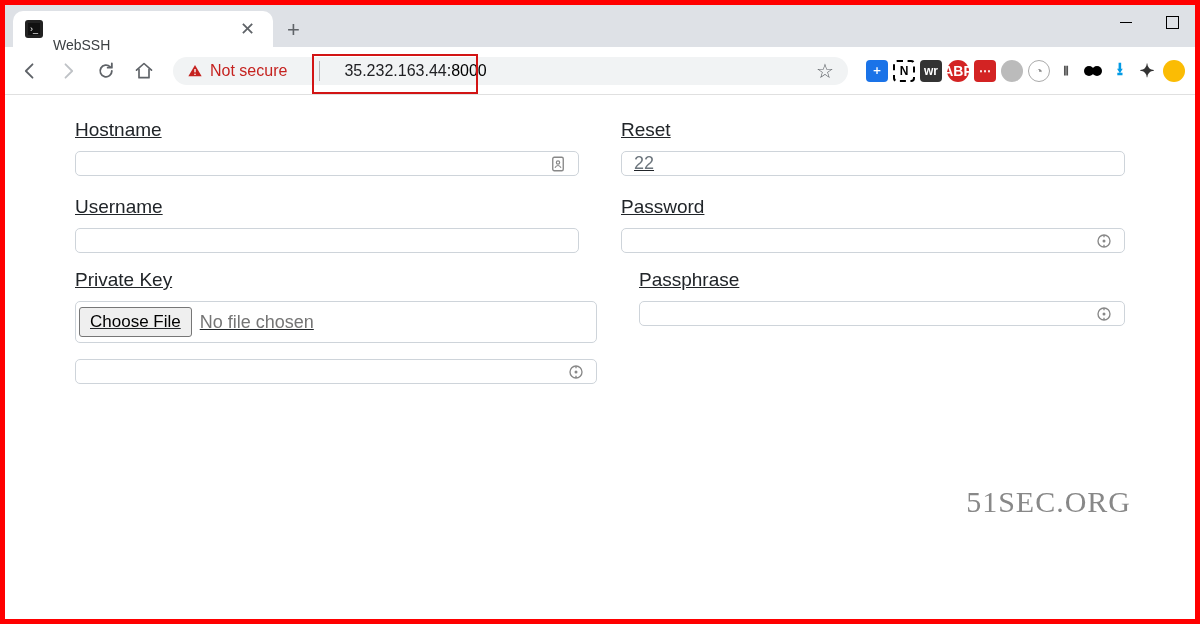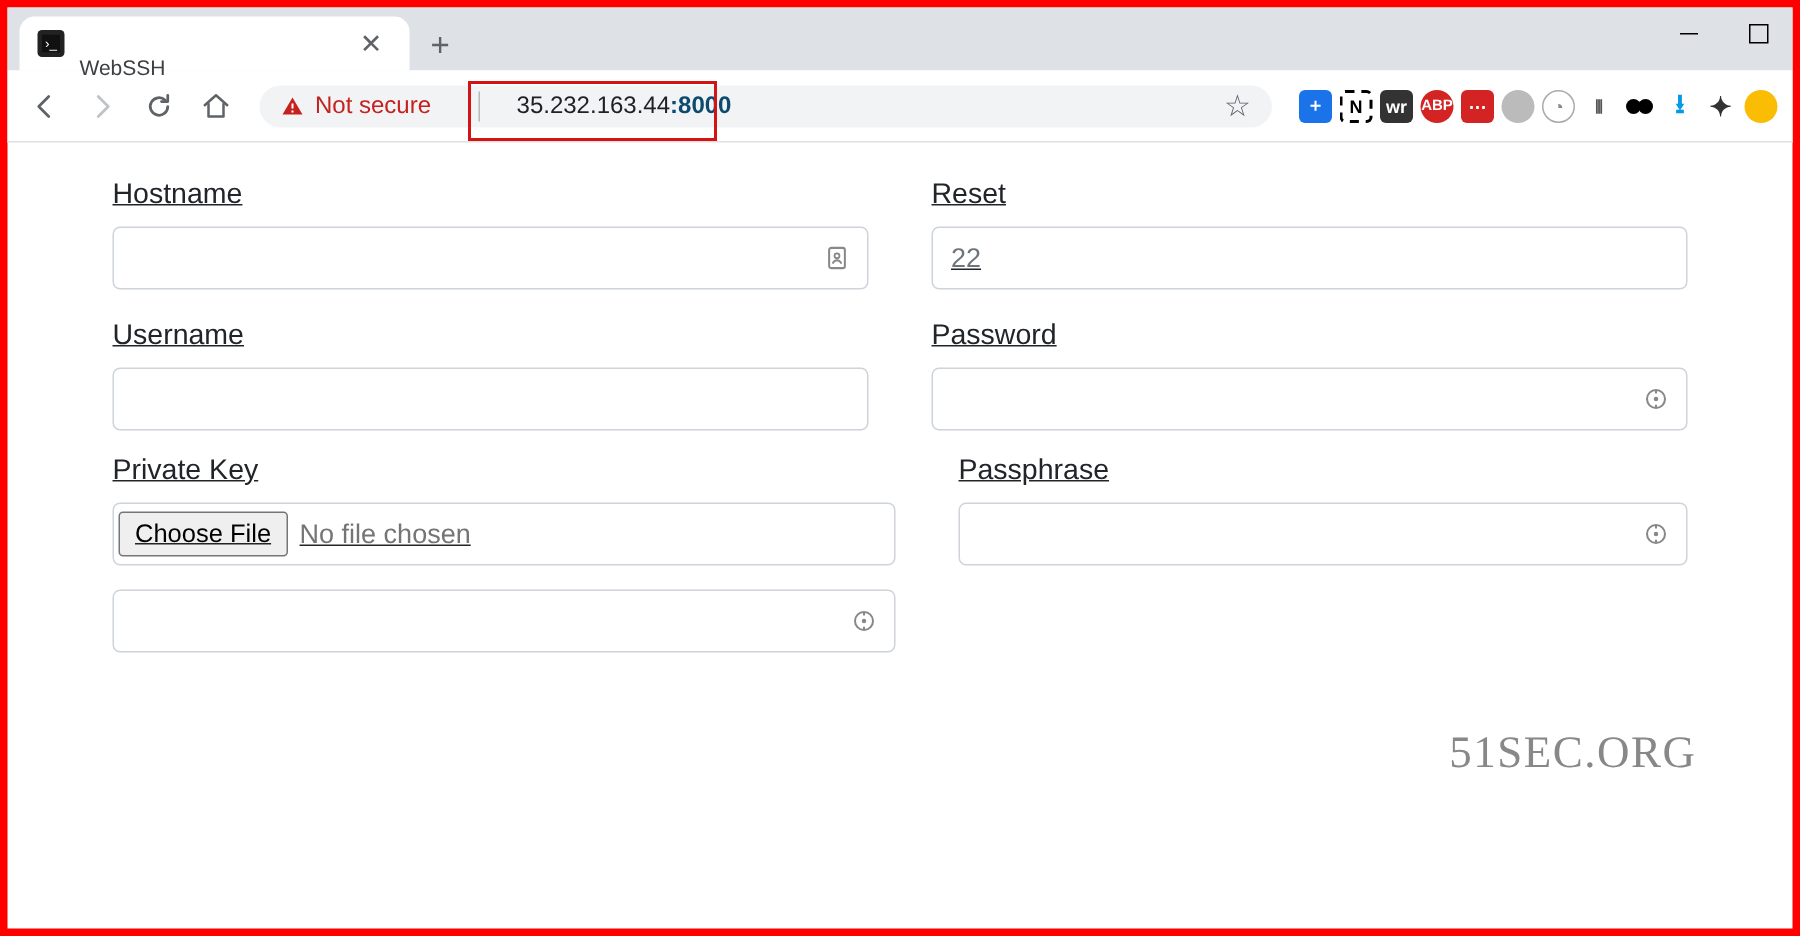--- a/index.html
+++ b/index.html
@@ -21,32 +21,32 @@
   
   .toolbar { display: flex; align-items: center; height: 48px; background: #ffffff; padding: 0 10px; border-bottom: 1px solid #e0e0e0; gap: 8px; }
   .nav-btn { width: 30px; height: 30px; display: flex; align-items: center; justify-content: center; color: #5f6368; font-size: 20px; }
   .nav-btn.disabled { color: #bfc2c6; }
   .omnibox { flex: 1; height: 28px; background: #f1f3f4; border-radius: 17px; display: flex; align-items: center; padding: 0 14px; margin-left: 6px; margin-right: 10px; position: relative; gap: 18px; }
   .security { display: flex; align-items: center; color: #c5221f; font-size: 16px; margin-right: 8px; }
   .security .warn { margin-right: 7px; font-size: 15px; }
   .url-highlight { position: absolute; border: 2px solid #d21414; left: 139px; top: -3px; height: 40px; width: 166px; pointer-events: none; }
   .omnibox .sep { width: 1px; height: 20px; background: #b7b9bb; margin: 0 6px; }
   .url { font-size: 16px; color: #202124; }
-  .url .port { color: #0c4a6e; font-weight: bold; }
+  .url .port { color: #000000; }
   .star { color: #5f6368; font-size: 20px; }
   .ext-row { display: flex; align-items: center; gap: 5px; }
   .ext { width: 22px; height: 22px; border-radius: 4px; display: inline-flex; align-items: center; justify-content: center; font-size: 12px; font-weight: bold; color: #fff; }
 
   
   .page { padding: 24px 70px 0 70px; font-size: 19px; color: #212529; }
   .row { display: flex; gap: 42px; margin-bottom: 8px; }
   .col { flex: 1; display: flex; flex-direction: column; text-decoration: underline; }
   .col.half { flex: 0 0 522px; }
   .form-label { margin-bottom: 10px; font-size: 19px; }
-  .form-control { height: 42px; border: 1px solid #ced4da; border-radius: 5px; padding: 6px 12px; font-size: 18px; background: #fff; color: #ec4899; width: 100%; }
+  .form-control { height: 25px; border: 1px solid #ced4da; border-radius: 5px; padding: 6px 12px; font-size: 18px; background: #fff; color: #ec4899; width: 100%; }
   .form-control::placeholder { color: #6c757d; }
   .input-wrap { position: relative; }
   .input-icon-right { position: absolute; right: 12px; top: 50%; transform: translateY(-50%); color: #888; }
   .file-wrap { border: 1px solid #ced4da; border-radius: 5px; height: 42px; display: flex; align-items: center; padding: 3px; width: 522px; }
   .file-btn { height: 30px; padding: 0 10px; border: 1px solid #767676; background: #efefef; font-size: 17px; font-family: inherit; border-radius: 3px; }
   .file-status { margin-left: 8px; color: #757575; font-size: 18px; }
 
   .btn-row { display: flex; gap: 12px; margin-top: 18px; }
   .btn { border: none; border-radius: 5px; padding: 10px 18px; font-size: 18px; color: #fff; cursor: pointer; }
   .btn-primary { background: #0d6efd; }
@@ -118,21 +118,21 @@
       <span class="url"><span>35.232.163.44</span><span class="port">:8000</span></span>
       <div class="url-highlight"></div>
       <div style="flex:1"></div>
       <span class="star">☆</span>
     </div>
 
     <div class="ext-row">
       <span class="ext" style="background:#1a73e8">＋</span>
       <span class="ext" style="background:#fff;border:2px dashed #000;color:#000">N</span>
       <span class="ext" style="background:#333">wr</span>
-      <span class="ext" style="background:#d32323;border-radius:50%;font-size:10px">ABP</span>
+      <span class="ext" style="background:#d32323;border-radius:50%;font-size:14px">ABP</span>
       <span class="ext" style="background:#d32323">⋯</span>
       <span class="ext" style="background:#bbb;border-radius:50%"> </span>
       <span class="ext" style="background:#fff;border:1px solid #aaa;border-radius:50%;color:#888">◔</span>
       <span class="ext" style="color:#555;background:transparent">⫴</span>
       <span class="ext" style="background:#fff">
         <svg width="20" height="14">
             <circle cx="6" cy="7" r="5" fill="#000"></circle>
             <circle cx="14" cy="7" r="5" fill="#000"></circle>
           </svg>
       </span>

